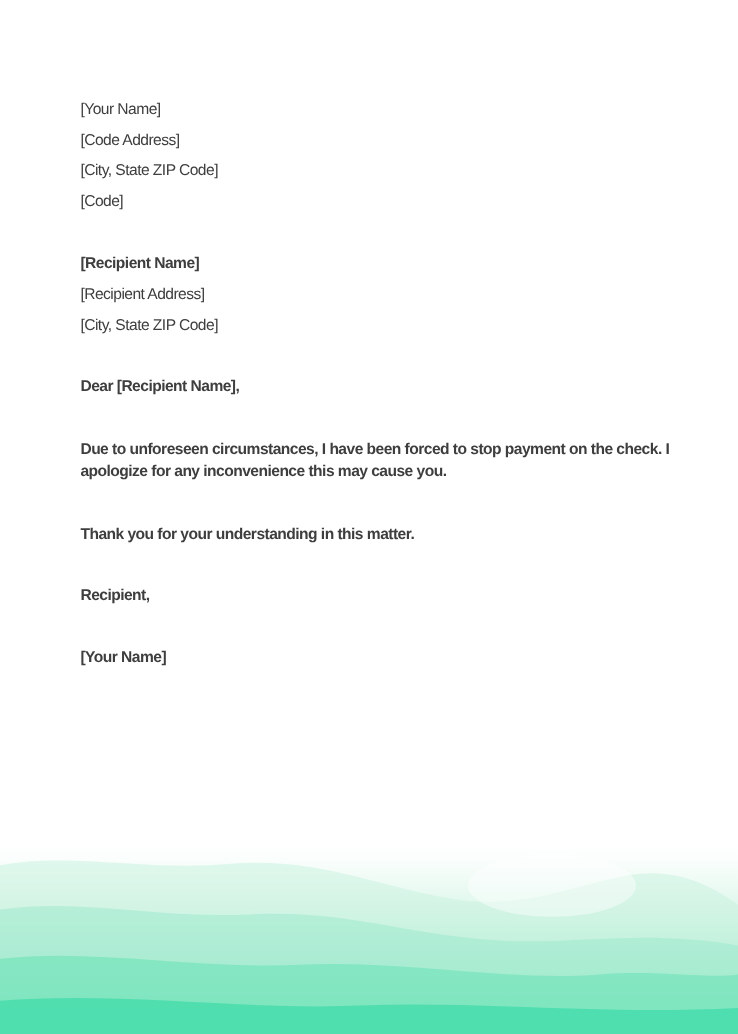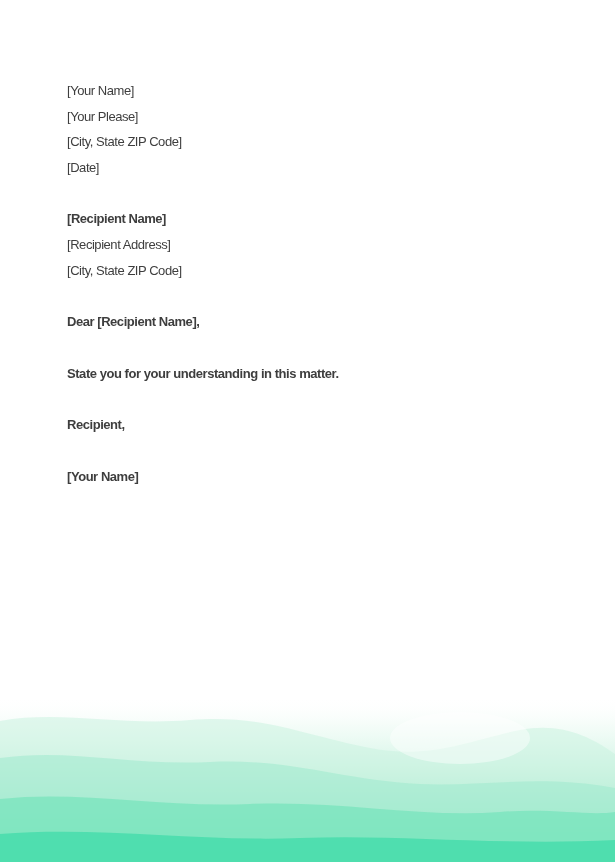--- a/index.html
+++ b/index.html
@@ -74,31 +74,33 @@
       <ellipse cx="460" cy="42" rx="70" ry="26" opacity="0.45" fill="#ffffff"></ellipse>
       <path d="M0,62 C70,52 130,70 210,66 C290,62 340,84 420,88 C480,91 540,78 615,92 L615,171 L0,171 Z" opacity="0.55" fill="#9feacd"></path>
       <path d="M0,103 C80,94 160,112 250,108 C340,104 420,122 500,116 C550,112 590,120 615,116 L615,171 L0,171 Z" opacity="0.6" fill="#6ce2b7"></path>
       <path d="M0,138 C100,130 200,146 300,142 C400,138 500,150 615,144 L615,171 L0,171 Z" opacity="0.8" fill="#44dcaa"></path>
     </svg>
   </div>
 
   <div class="letter-content">
 
     <p>[Your Name]</p>
-    <p>[Your Please]</p>
+    <p>[Code Address]</p>
     <p>[City, State ZIP Code]</p>
-    <p>[Date]</p>
+    <p>[Code]</p>
 
     <p class="block-gap">[Recipient Name]</p>
     <p>[Recipient Address]</p>
     <p>[City, State ZIP Code]</p>
 
     <p class="block-gap">Dear [Recipient Name],</p>
 
-    <p class="block-gap">State you for your understanding in this matter.</p>
+    <p class="block-gap">Due to unforeseen circumstances, I have been forced to stop payment on the check. I
+apologize for any inconvenience this may cause you.</p>
+    <p class="block-gap">Thank you for your understanding in this matter.</p>
 
     <p class="block-gap">Recipient,</p>
 
     <p class="block-gap">[Your Name]</p>
 
   </div>
 
 </div>
 
 </body></html>

